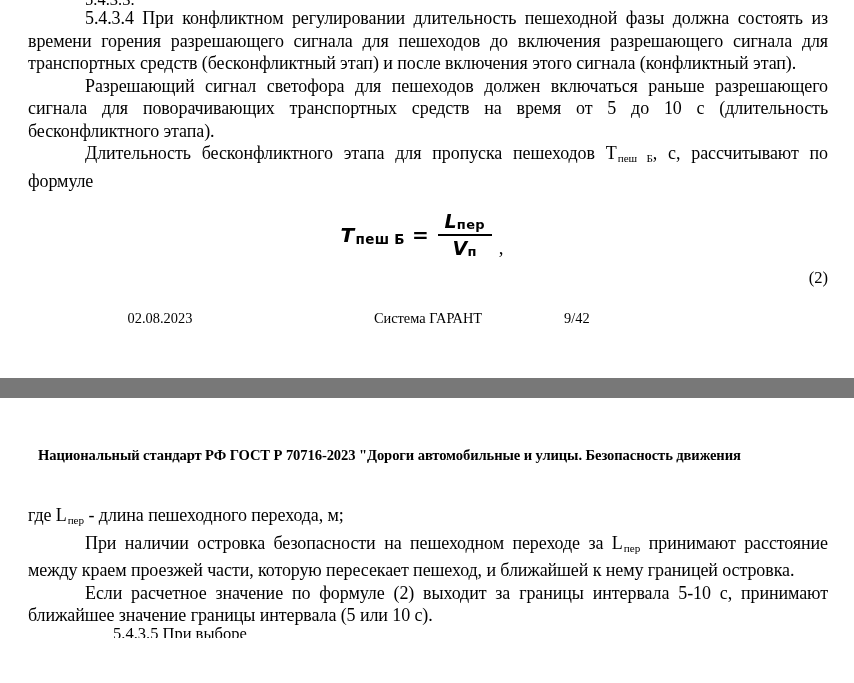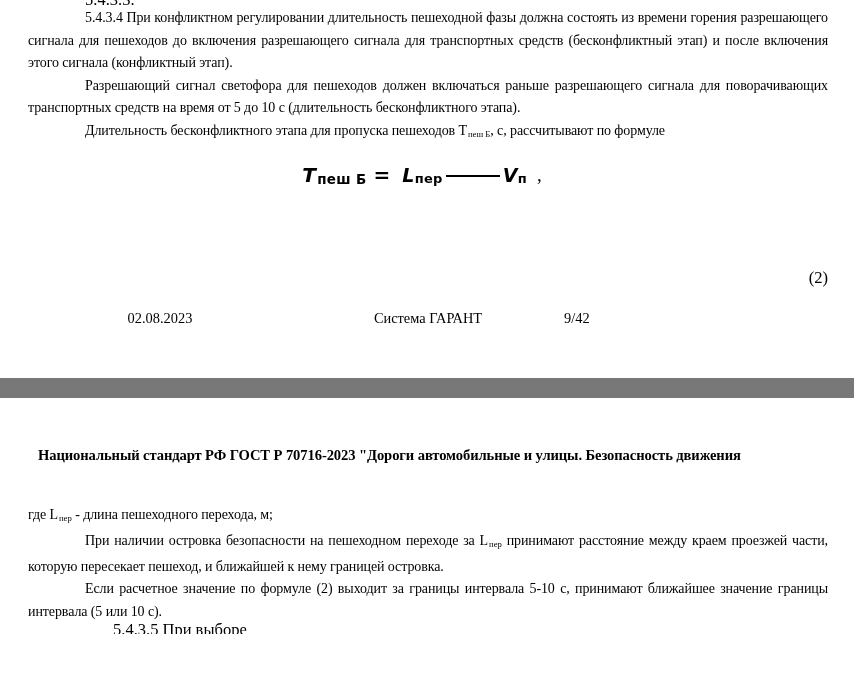--- a/index.html
+++ b/index.html
@@ -58,21 +58,21 @@
     position: absolute;
     left: 85px;
     top: -3px;
     font-size: 16.5px;
     line-height: 19px;
     white-space: nowrap;
   }
 
   p.body-par {
     margin: 0;
-    font-size: 14px;
+    font-size: 18px;
     line-height: 22.5px;
     text-align: justify;
     text-indent: 57px;
     letter-spacing: -0.1px;
   }
   p.body-par.no-indent {
     text-indent: 0;
   }
   p.body-par.indent-small {
     text-indent: 28px;
@@ -113,21 +113,21 @@
     vertical-align: -0.12em;
     padding-left: 1px;
   }
   .formula .eq {
     font-size: 20px;
     font-weight: 700;
     margin: 0 9px 0 7px;
   }
   .frac {
     display: inline-flex;
-    flex-direction: row;
+    flex-direction: column;
     align-items: center;
     vertical-align: middle;
   }
   .frac .num,
   .frac .den {
     font-size: 19px;
     font-style: italic;
     font-weight: 600;
     letter-spacing: 0.3px;
     padding: 0 3px;

